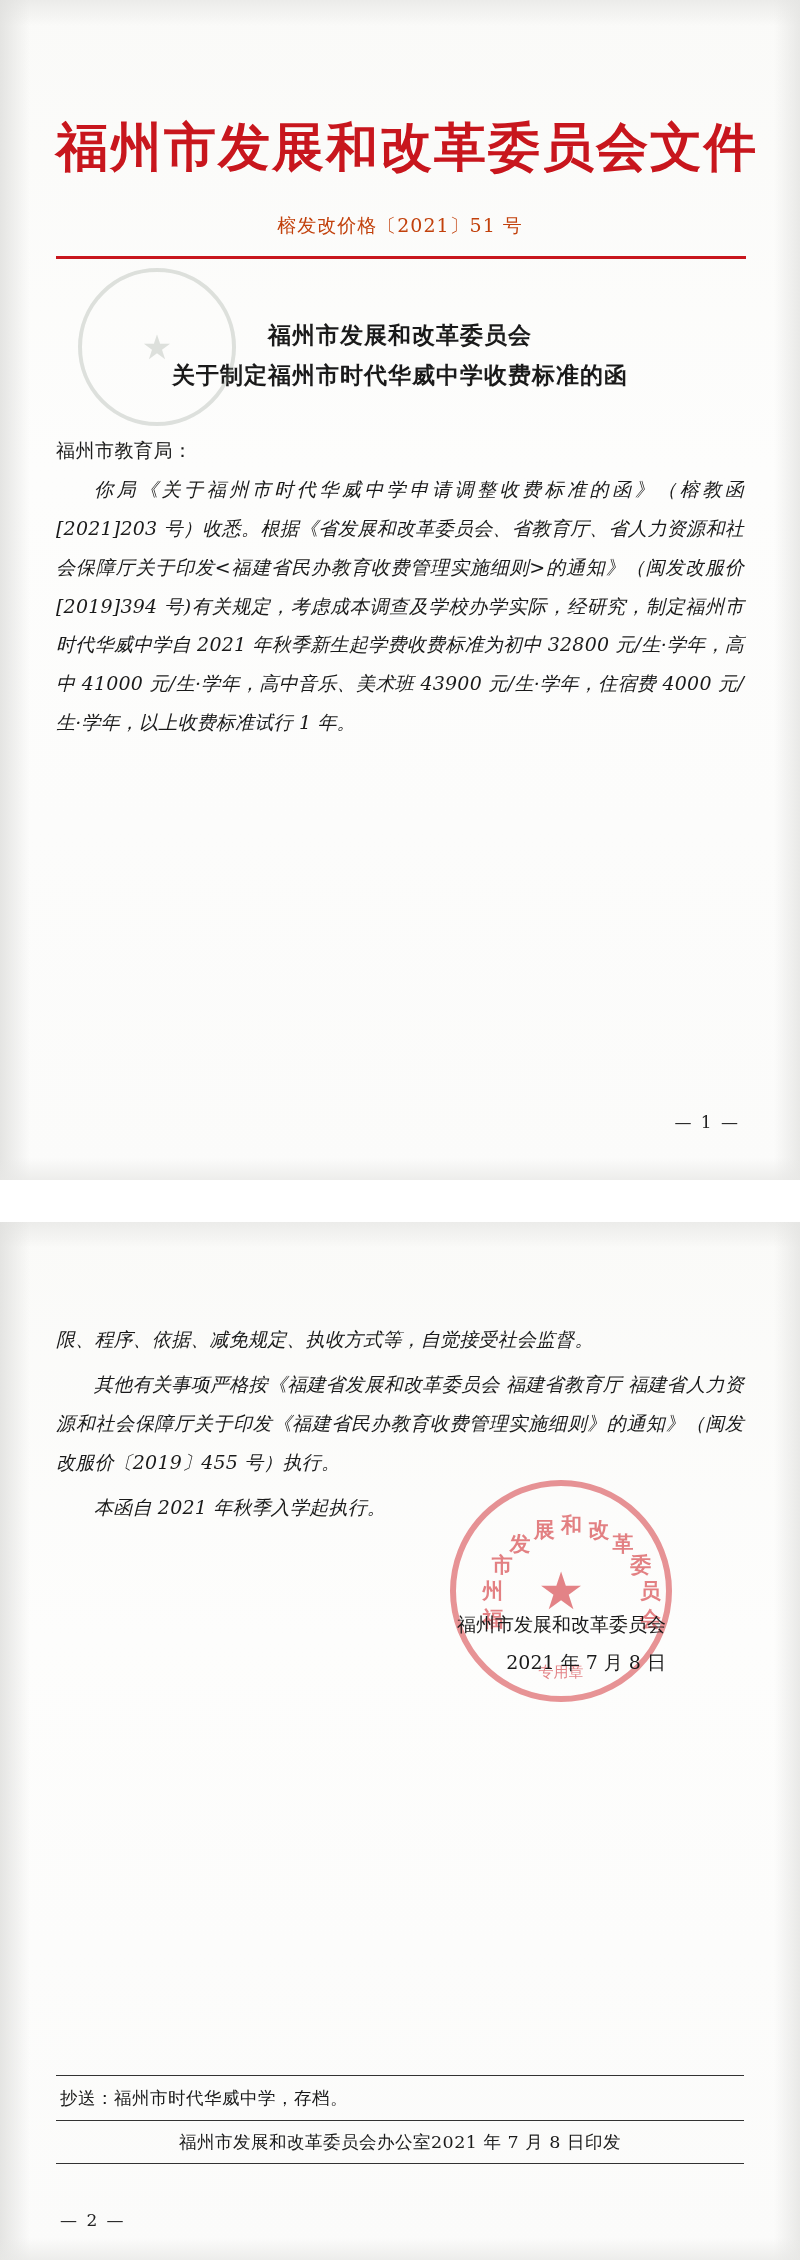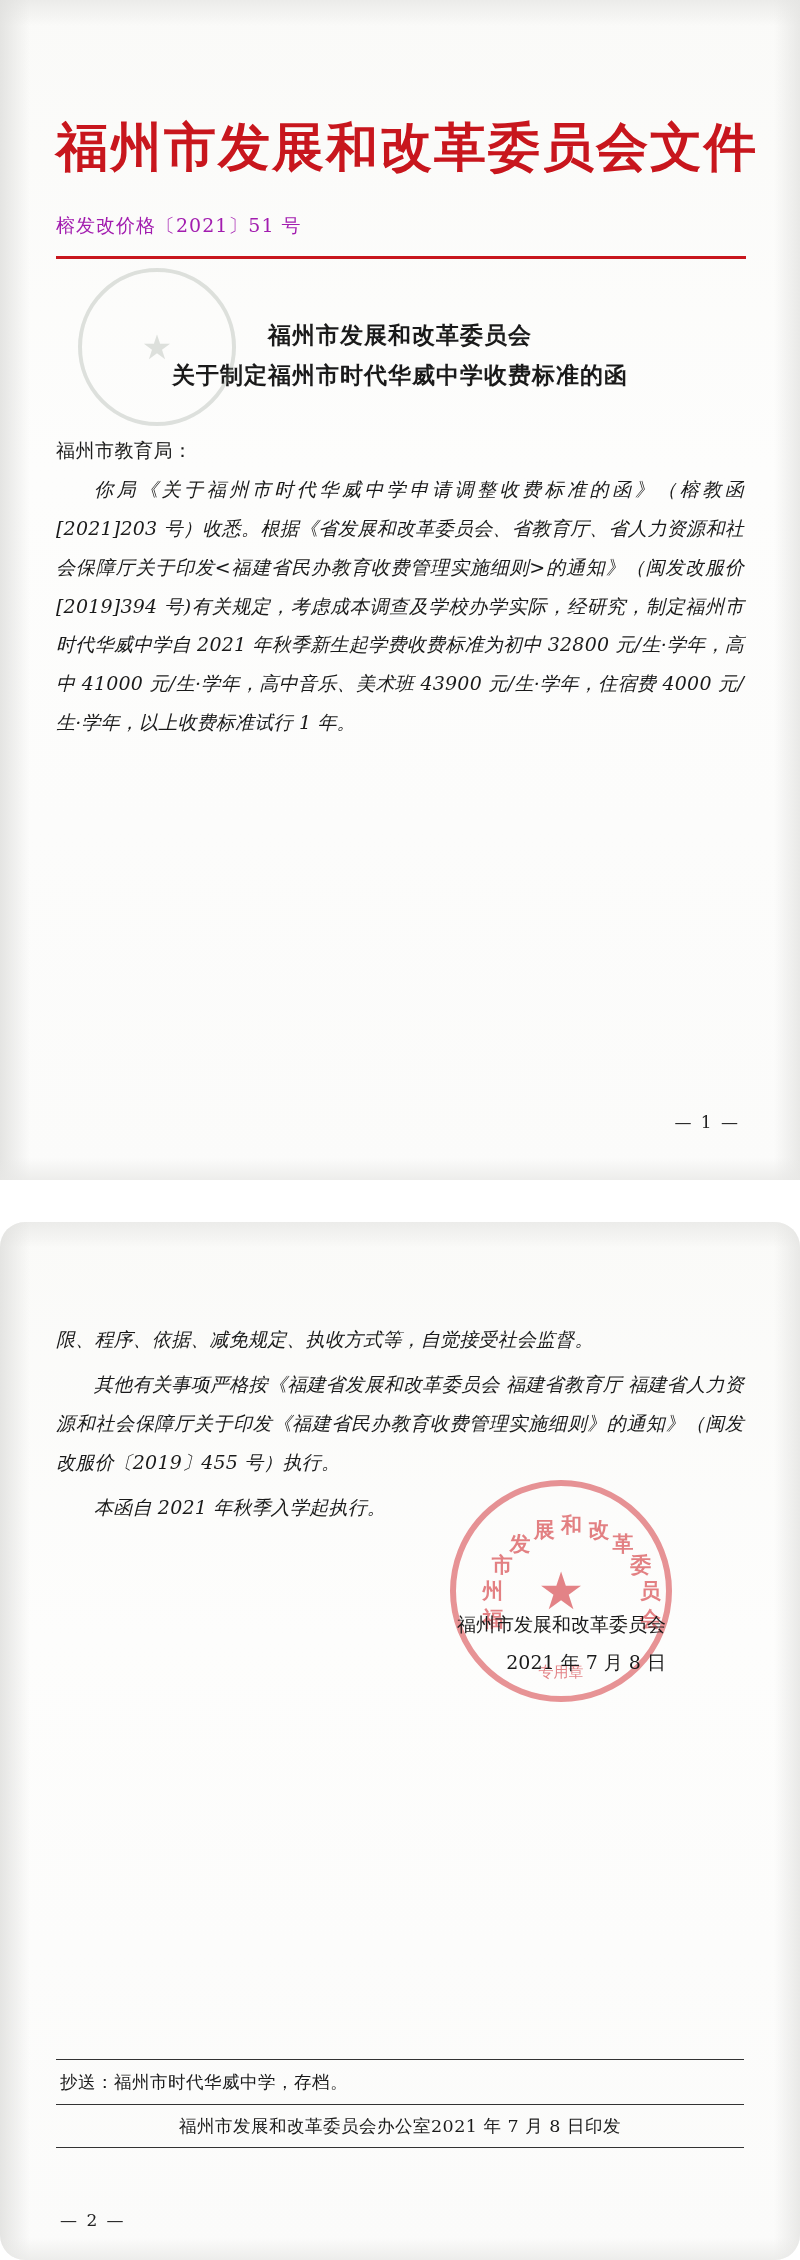--- a/index.html
+++ b/index.html
@@ -16,21 +16,21 @@
     position: relative;
     width: 800px;
     background: #fefefe;
     overflow: hidden;
   }
   .page-1 { height: 1180px; }
   .page-gap {
     height: 42px;
     background: #ffffff;
   }
-  .page-2 { height: 1038px; border-radius: 25px; }
+  .page-2 { height: 1038px; }
 
   
   .paper {
     position: absolute;
     inset: 0;
     background:
       linear-gradient(180deg, rgba(250,250,248,1) 0%, rgba(253,253,252,1) 40%, rgba(251,251,250,1) 100%);
   }
   .scan-edge-left {
     position: absolute;
@@ -70,24 +70,24 @@
   .masthead-title {
     color: #c8161d;
     font-size: 52px;
     font-weight: bold;
     letter-spacing: 2px;
     font-family: "DejaVu Serif", "Liberation Serif", serif;
     line-height: 1.1;
     white-space: nowrap;
   }
   .doc-number {
-    text-align: left;
+    text-align: center;
     margin-top: 38px;
     font-size: 19px;
-    color: #a21caf;
+    color: #c2410c;
     letter-spacing: 1px;
   }
   .red-rule {
     margin: 17px auto 0 auto;
     width: 690px;
     height: 3px;
     background: #c8161d;
   }
 
   
@@ -218,21 +218,21 @@
     transform: translate(-50%,-50%);
     color: rgba(150,160,150,0.3);
     font-size: 34px;
   }
 
   
   .footer {
     position: absolute;
     left: 56px;
     right: 56px;
-    bottom: 112px;
+    bottom: 96px;
   }
   .footer-line-top {
     border-top: 1.5px solid #333;
   }
   .cc-row {
     font-size: 17.5px;
     padding: 10px 4px 10px 4px;
     letter-spacing: 0.5px;
   }
   .footer-line-mid {

